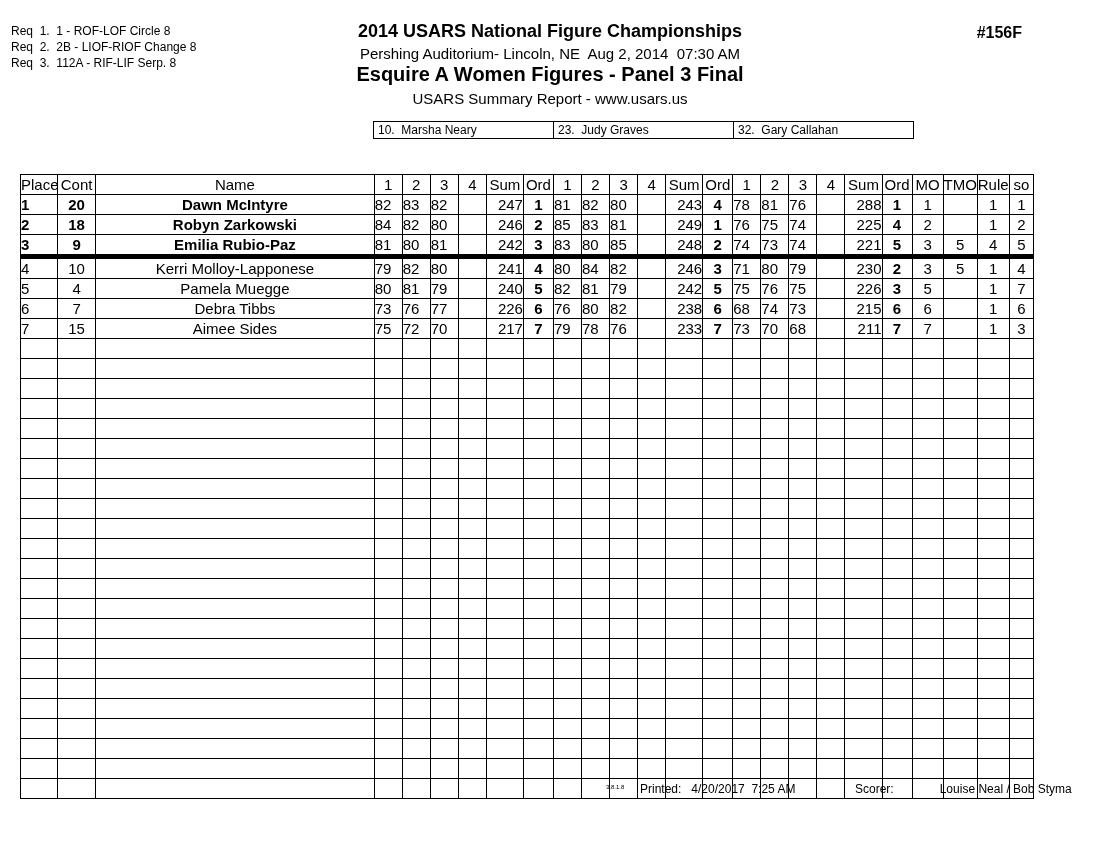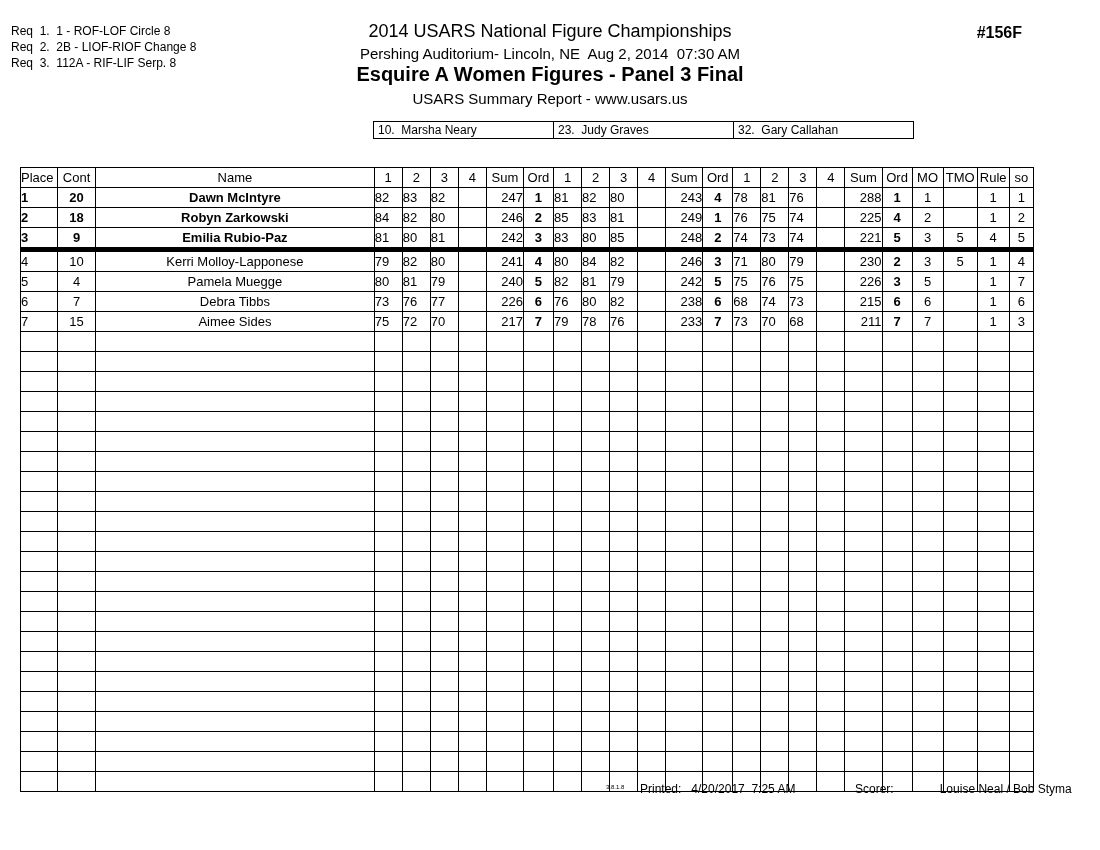--- a/index.html
+++ b/index.html
@@ -4,39 +4,39 @@
 <style>
   html,body { margin:0; padding:0; background:#fff; }
   .page {
     position:relative; width:1100px; height:850px; background:#ffffff;
     font-family:"Liberation Sans", sans-serif; color:#000; overflow:hidden;
   }
   
   .req-block { position:absolute; left:11px; top:23px; font-size:12px; line-height:16px; }
   .req { white-space:pre; }
   .title-block { position:absolute; left:0; right:0; top:22px; text-align:center; }
-  .t1 { font-size:18px; font-weight:normal; line-height:19px; }
+  .t1 { font-size:18px; font-weight:bold; line-height:19px; }
   .t2 { font-size:15px; line-height:15px; margin-top:5px; white-space:pre; }
   .t3 { font-size:20px; font-weight:bold; line-height:21px; margin-top:3px; }
   .t4 { font-size:15px; line-height:16px; margin-top:6px; }
   .event-no { position:absolute; right:78px; top:24px; font-size:16px; font-weight:bold; }
 
   
   .judge-strip { position:absolute; left:373px; top:121px; display:flex;justify-content:space-between; }
   .judge-box {
     width:181px; height:18px; border:1px solid #000; box-sizing:border-box;
     font-size:12px; line-height:16px; padding-left:4px; white-space:pre;
   }
   .judge-box + .judge-box { margin-left:-1px; }
 
   
   table.results {
-    position:absolute; left:20px; top:167px;
+    position:absolute; left:20px; top:174px;
     border-collapse:collapse; table-layout:fixed; width:1014px;
-    font-size:13px;
+    font-size:15px;
   }
   table.results td {
     border:1px solid #000; height:19px; line-height:19px; padding:0;
     overflow:hidden; white-space:nowrap; box-sizing:content-box;
   }
   thead td { height:19px; line-height:19px; text-align:center; }
   td.place-h, td.place { text-align:left; padding-left:8px; }
   td.place-h { padding-left:3px; }
   td.name-h, td.name { text-align:center; padding-left:6px; }
   td.cont { text-align:center; }

